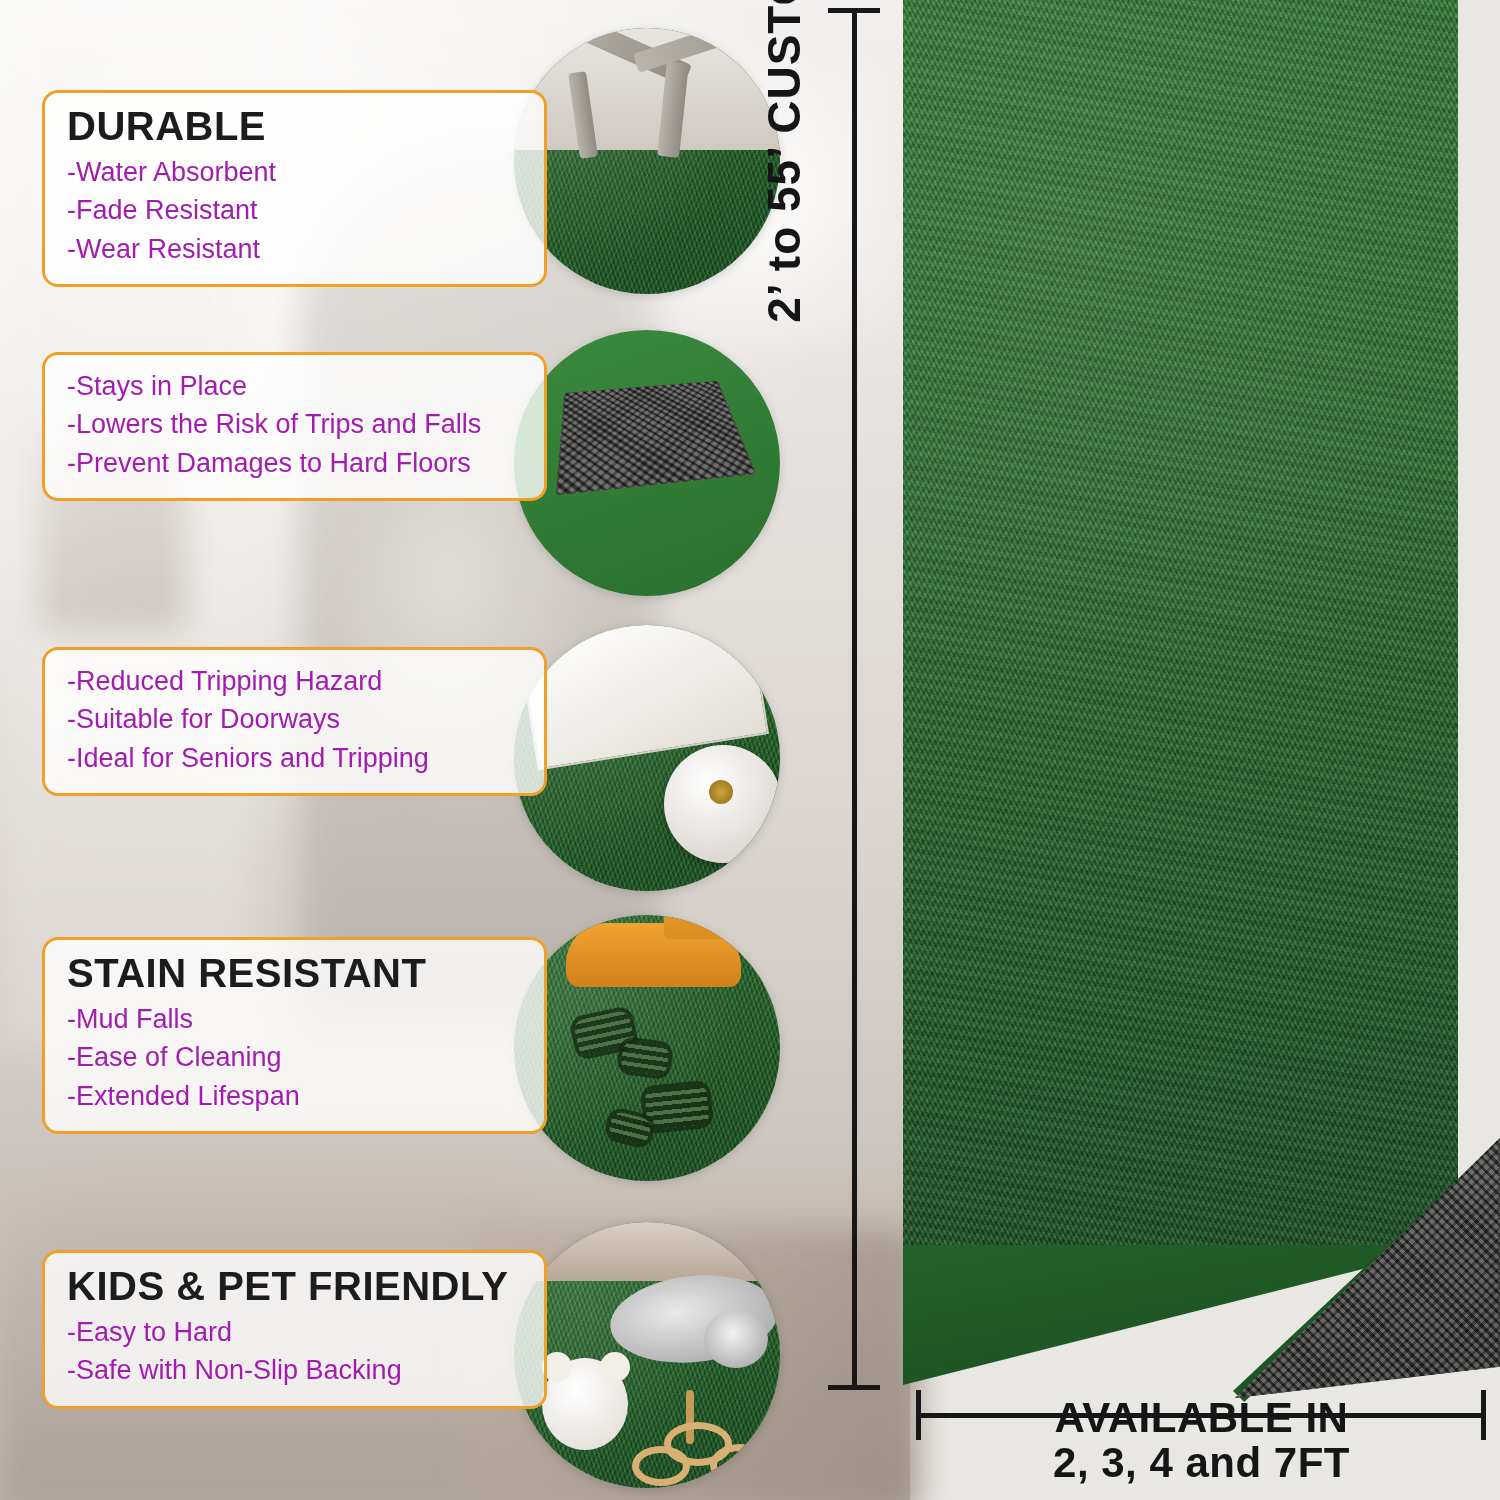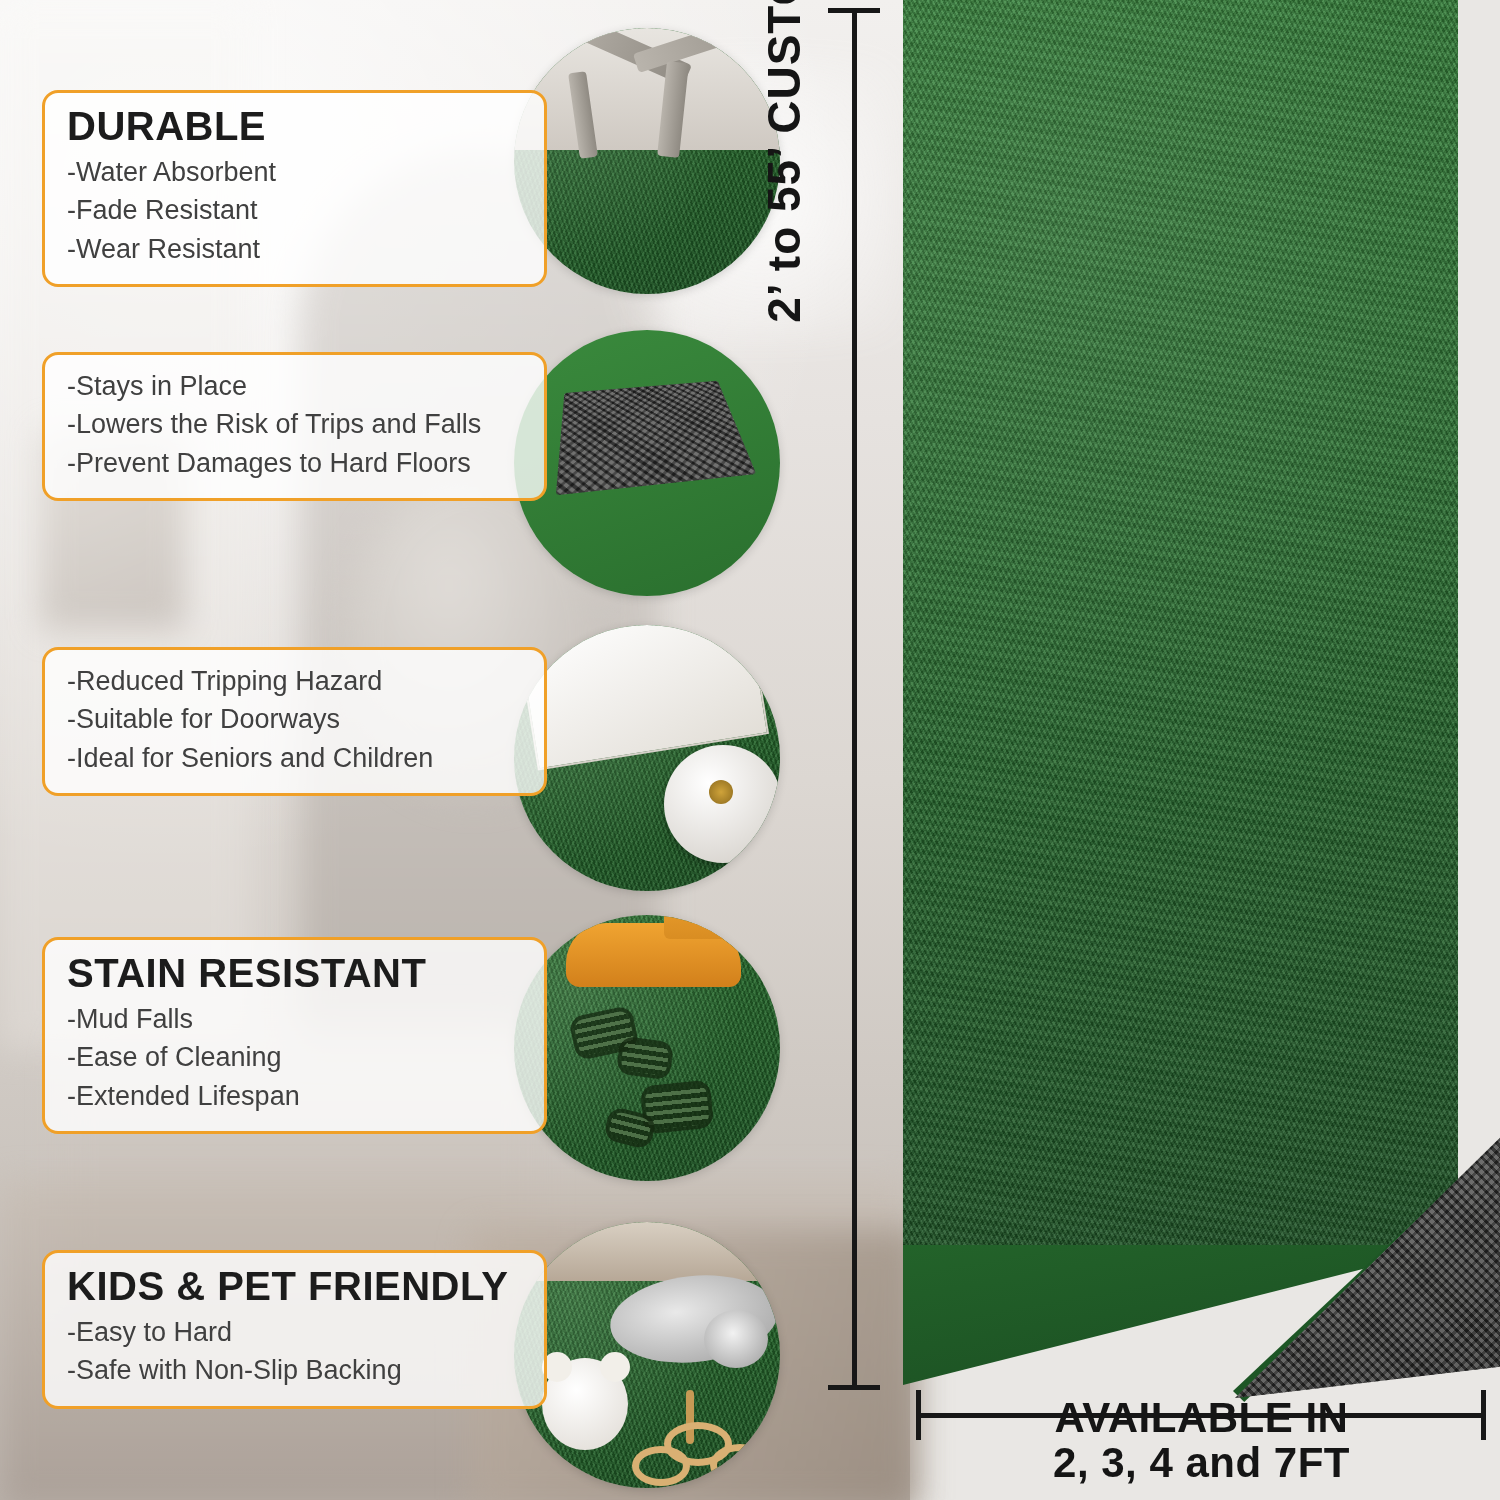--- a/index.html
+++ b/index.html
@@ -100,21 +100,21 @@
     color: #1c1c1c;
     line-height: 1.05;
   }
   .callout ul {
     list-style: none;
     margin: 0;
     padding: 0;
   }
   .callout li {
     font-size: 27px;
-    color: #404040;
+    color: #a21caf;
     line-height: 1.42;
     white-space: nowrap;
   }
   .photo {
     position: absolute;
     border-radius: 50%;
     overflow: hidden;
     box-shadow: 0 2px 10px rgba(0,0,0,0.15);
   }
 
@@ -371,21 +371,21 @@
         <div class="grass-base"></div>
         <div class="door" style="left:12px;top:-6px;width:230px;height:130px;transform:rotate(-9deg);"></div>
         <div class="vac" style="left:150px;top:120px;width:118px;height:118px;">
           <div class="vac-eye"></div>
         </div>
       </div>
       <div class="callout" style="top:22px;">
         <ul>
           <li>-Reduced Tripping Hazard</li>
           <li>-Suitable for Doorways</li>
-          <li>-Ideal for Seniors and Children</li>
+          <li>-Ideal for Seniors and Tripping</li>
         </ul>
       </div>
     </div>
 
     <div class="feature" style="top:915px;height:270px;">
       <div class="photo" style="left:472px;top:0;width:266px;height:266px;">
         <div class="grass-base"></div>
         <div class="boot" style="left:52px;top:8px;width:175px;height:64px;"></div>
         <div class="boot-shaft" style="left:150px;top:-34px;width:74px;height:58px;"></div>
         <div class="print" style="left:58px;top:96px;width:64px;height:44px;transform:rotate(-12deg);"></div>

